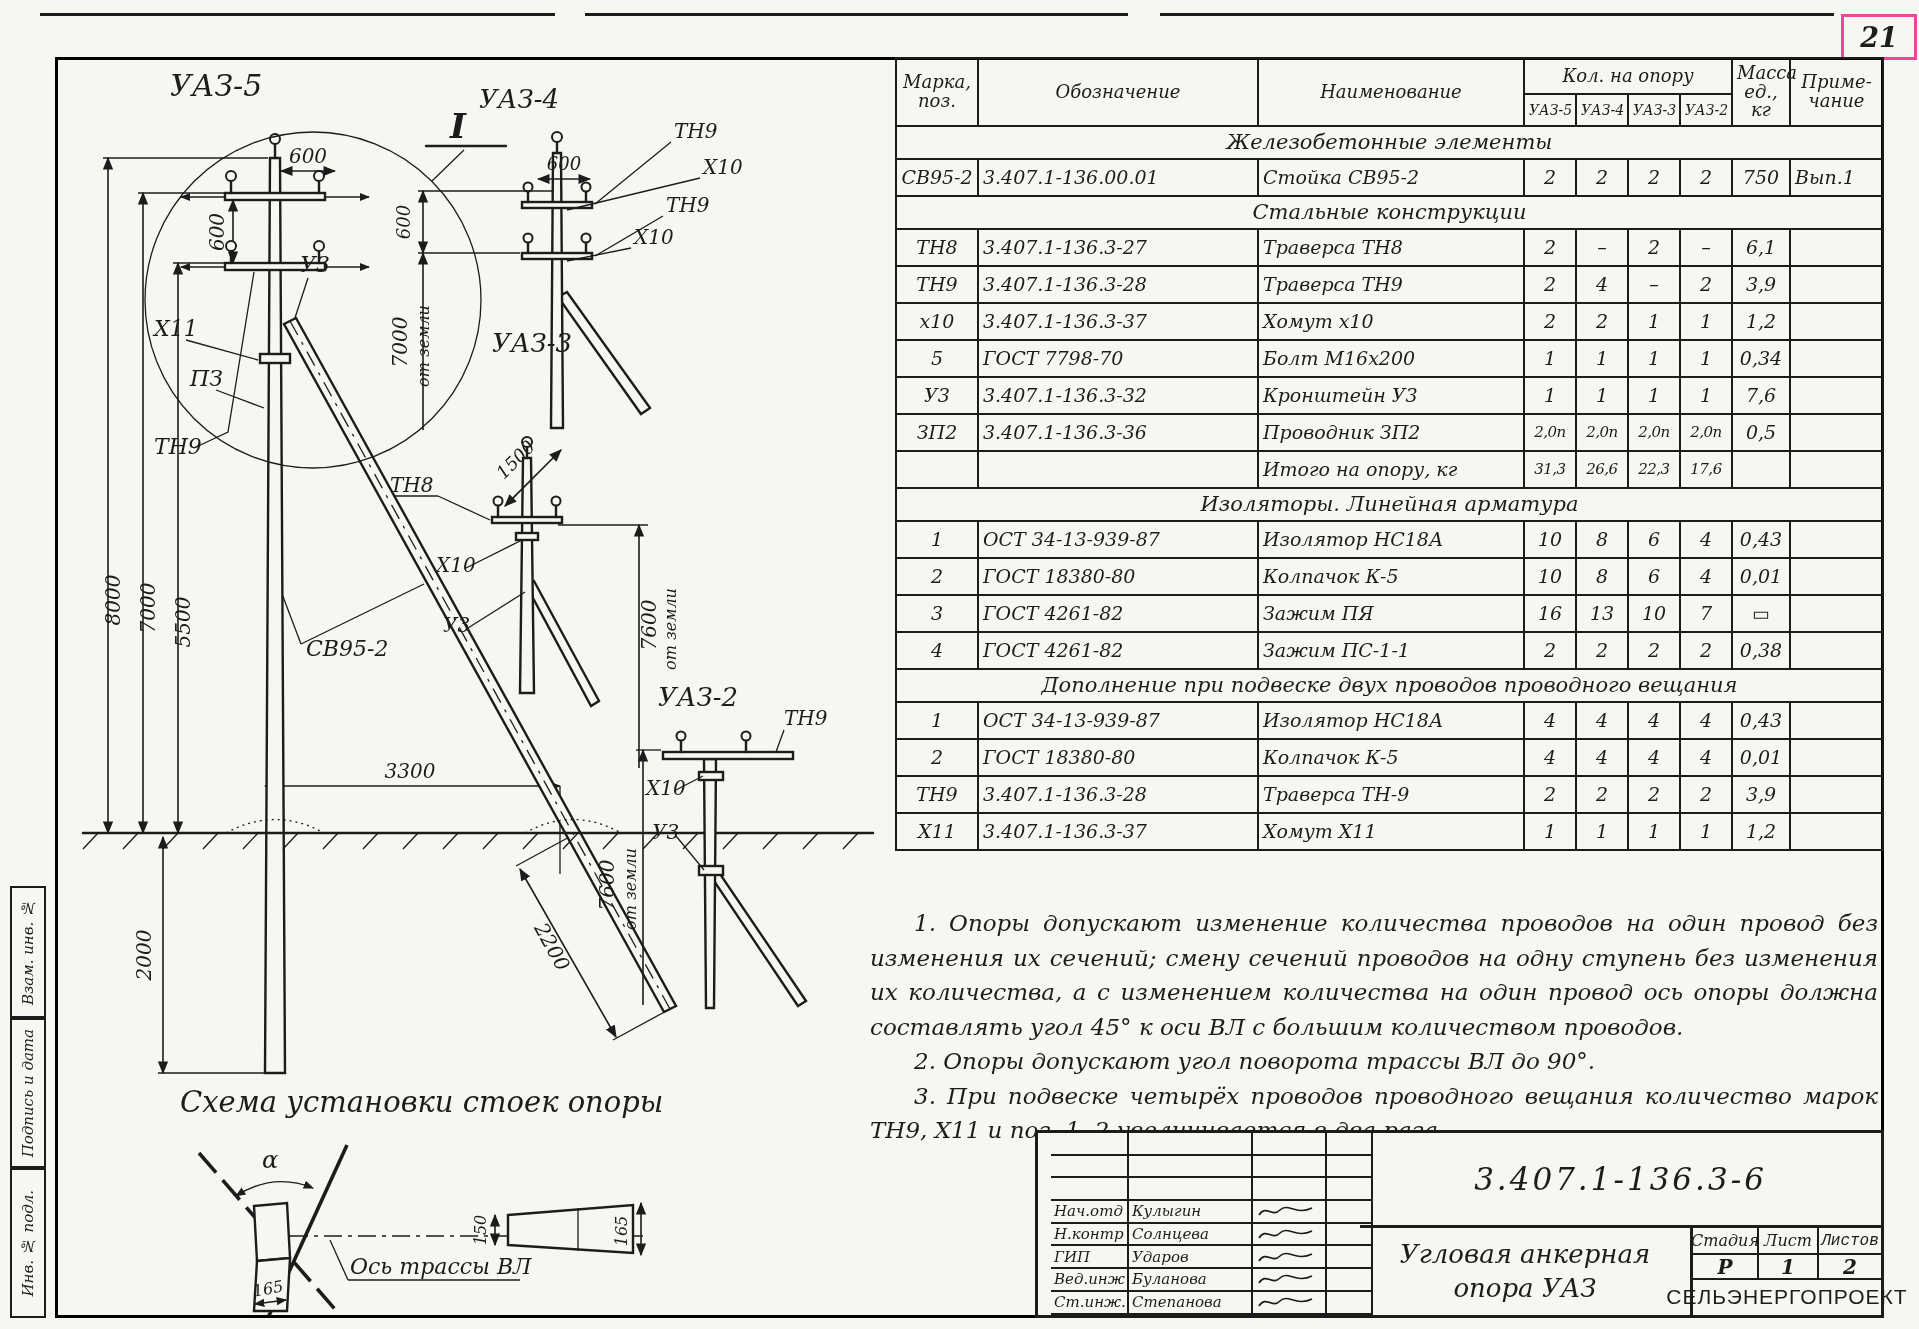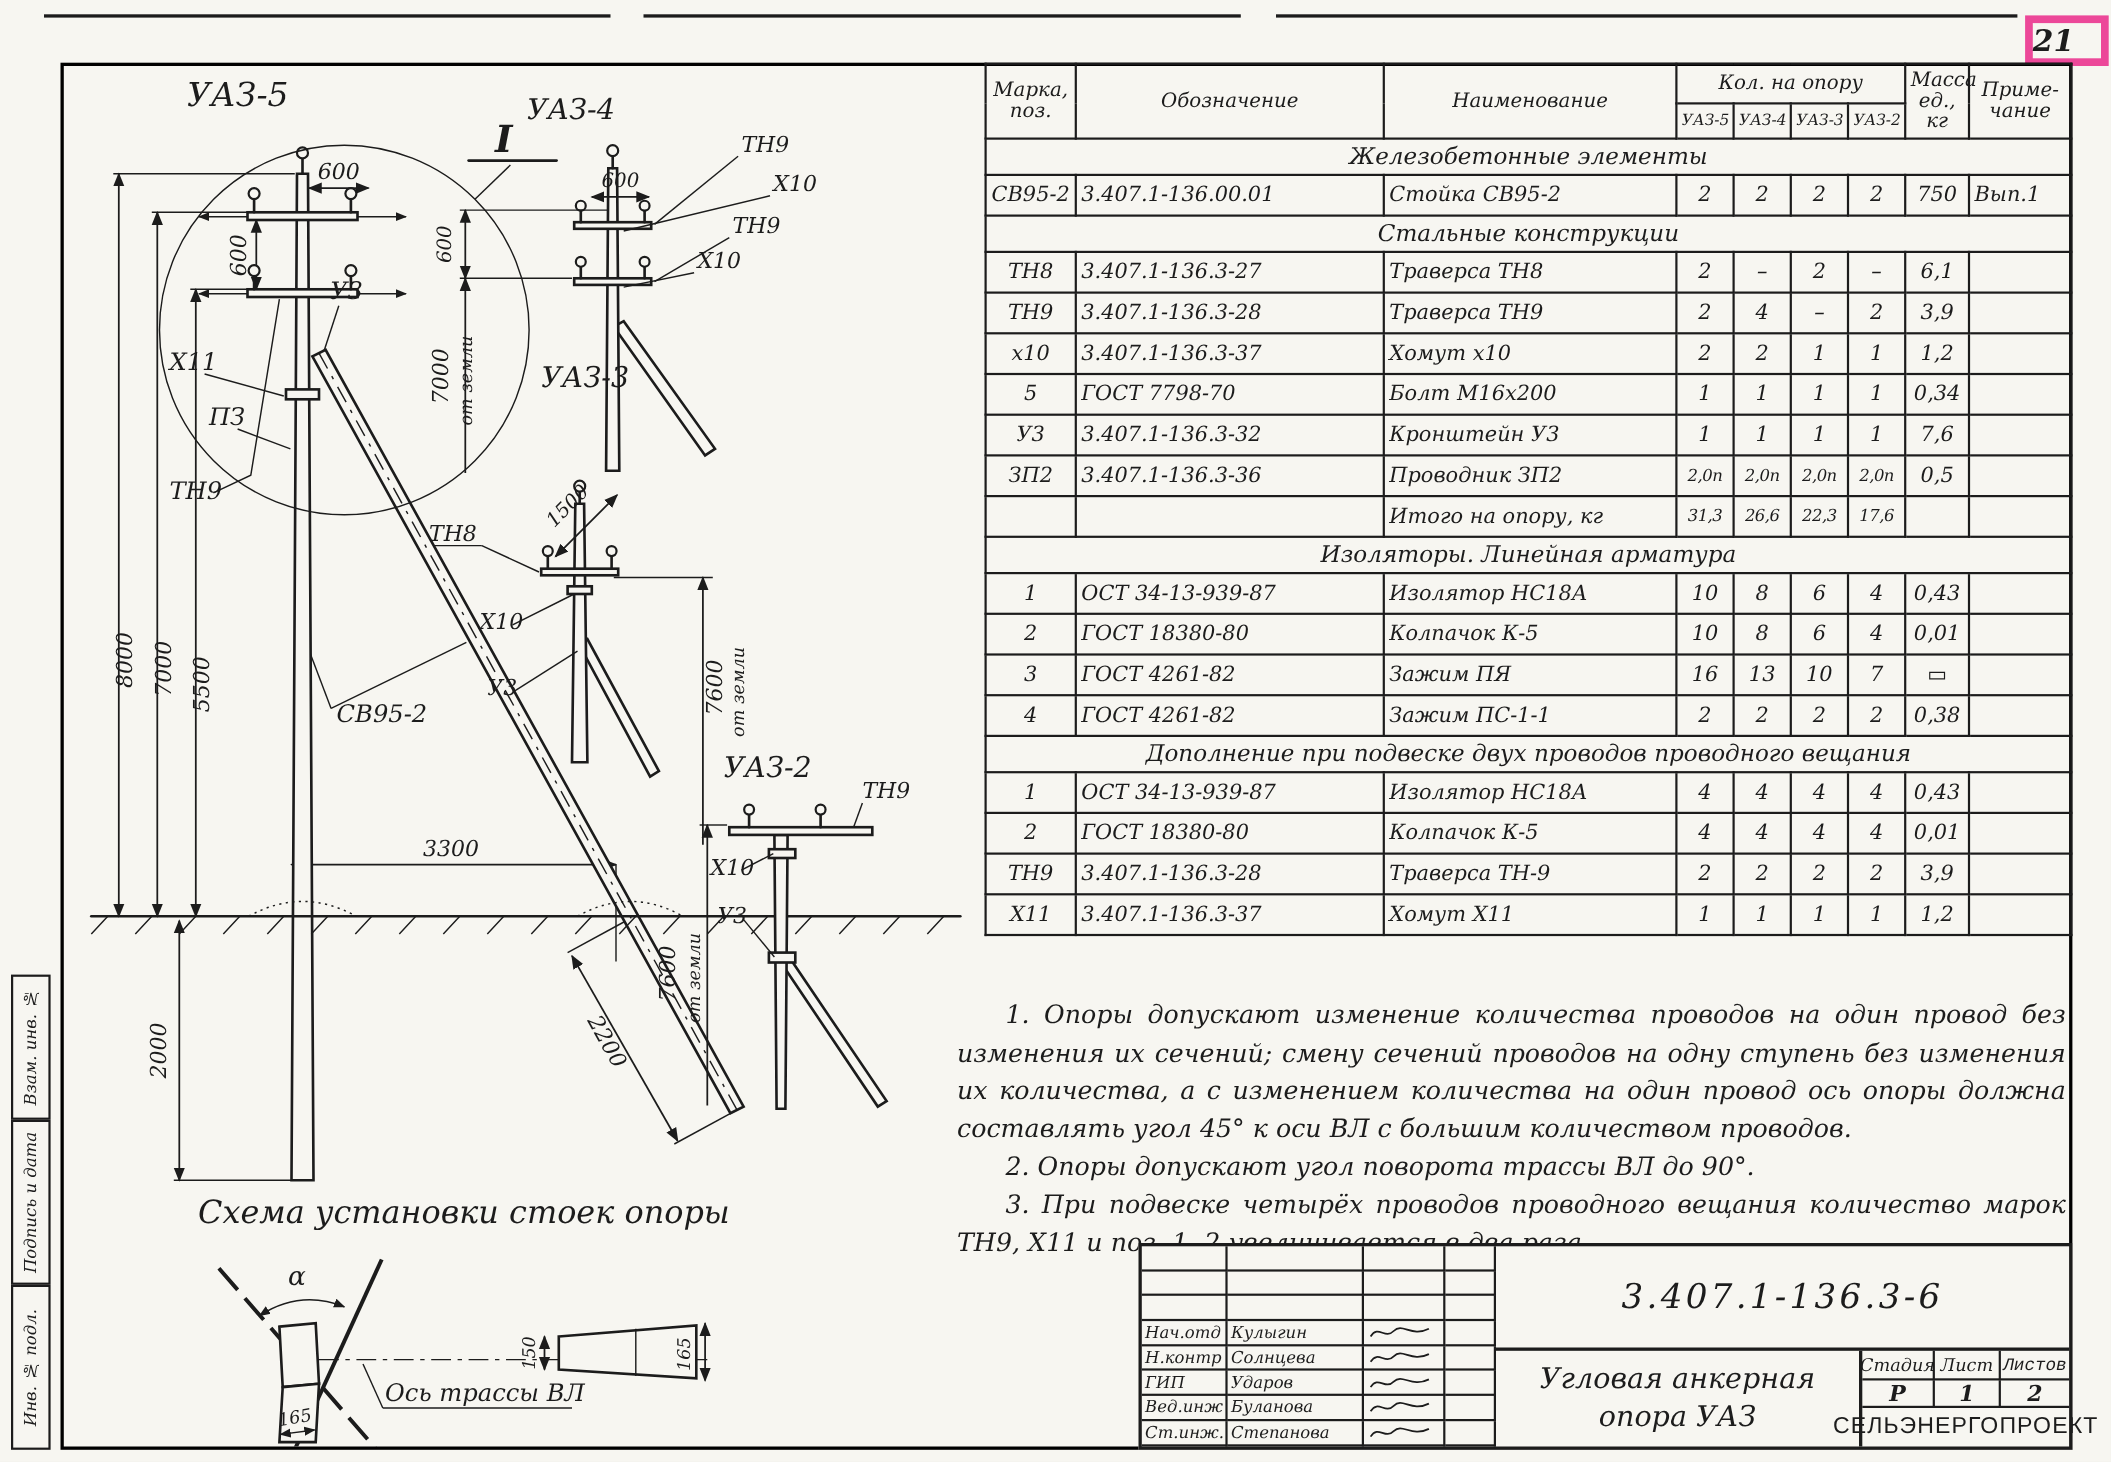--- a/index.html
+++ b/index.html
@@ -1,22 +1,22 @@
 <!DOCTYPE html>
 <html><head>
 <meta charset="utf-8">
 <style>
   html,body{margin:0;padding:0;background:#e8e6e0;}
   .sheet{position:relative;width:1919px;height:1329px;background:#f7f6f1;overflow:hidden;
          font-family:"DejaVu Serif",serif;color:#1c1c1c;}
   
   .topseg{position:absolute;top:13px;height:3px;background:#1c1c1c;}
   
-  .pagebox{position:absolute;left:1841px;top:14px;width:76px;height:46px;border:7px solid #ec4899;
-           box-sizing:border-box;display:flex;align-items:center;justify-content:flex-start;
+  .pagebox{position:absolute;left:1841px;top:14px;width:76px;height:46px;border:3px solid #ec4899;
+           box-sizing:border-box;display:flex;align-items:center;justify-content:center;
            font-style:italic;font-weight:bold;font-size:27px;}
   
   .frame{position:absolute;left:55px;top:57px;width:1829px;height:1261px;border:3px solid #000000;
          box-sizing:border-box;}
   
   .mbox{position:absolute;left:10px;width:36px;border:2px solid #1c1c1c;box-sizing:border-box;
         display:flex;align-items:center;justify-content:center;}
   .mbox span{writing-mode:vertical-rl;transform:rotate(180deg);font-style:italic;font-size:15px;white-space:nowrap;}
   
   svg.draw{position:absolute;left:0;top:0;}
@@ -45,21 +45,21 @@
   td.c-note{font-size:15px;}
   tr.qty-small td.c-q{font-size:15px;letter-spacing:-0.5px;}
   
   .notes{position:absolute;left:812px;top:846px;width:1008px;font-style:italic;font-size:23px;
          line-height:1.5;text-align:justify;}
   .notes p{margin:0;text-indent:44px;}
   
   .stamp{position:absolute;right:-3px;bottom:-3px;width:849px;height:188px;border:3px solid #1c1c1c;
          box-sizing:border-box;background:#f7f6f1;}
   .stamp-left{position:absolute;left:0;top:0;width:322px;height:182px;display:grid;
-         grid-template-columns:78px 124px 74px 46px;grid-auto-rows:22.7px;}
+         grid-template-columns:78px 124px 74px 46px;grid-auto-rows:22.7px;padding-left:13px;}
   .stamp-left div{border-right:2px solid #1c1c1c;border-bottom:2px solid #1c1c1c;
          font-style:italic;font-size:15px;display:flex;align-items:center;padding-left:3px;overflow:hidden;}
   .stamp-right{position:absolute;left:322px;top:0;right:0;height:100%;}
   .docnum{height:92px;border-bottom:3px solid #1c1c1c;display:flex;align-items:center;justify-content:center;
          font-style:italic;font-size:31px;letter-spacing:3px;}
   .stamp-bottom{position:absolute;top:95px;left:0;right:0;bottom:0;}
   .stamp-title{position:absolute;left:0;top:0;width:333px;height:100%;border-right:3px solid #1c1c1c;
          box-sizing:border-box;display:flex;align-items:center;justify-content:center;text-align:center;
          font-style:italic;font-size:26px;line-height:1.3;white-space:pre-line;}
   .stage-grid{position:absolute;left:333px;right:0;top:0;height:50px;display:grid;

